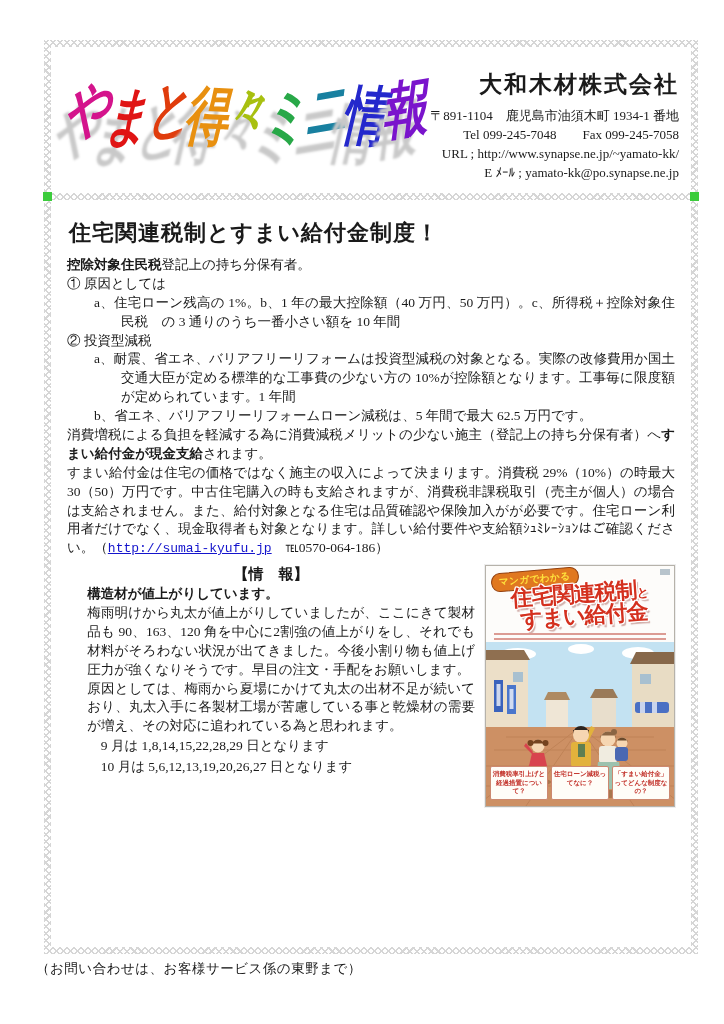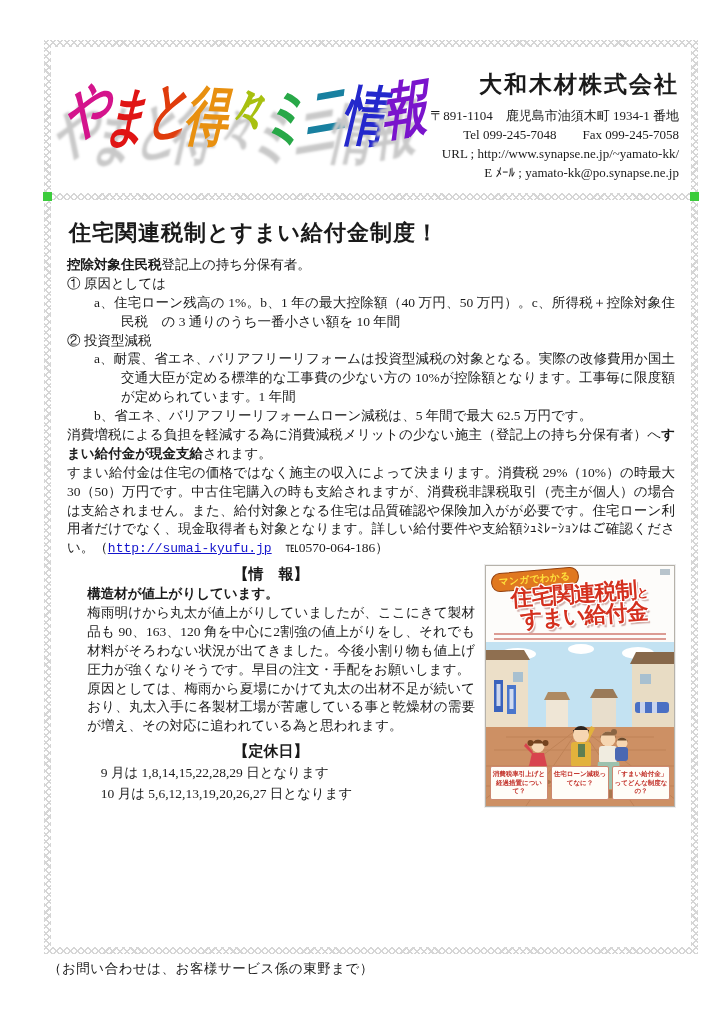--- a/index.html
+++ b/index.html
@@ -68,21 +68,21 @@
   .pam-title .t2 { font-size:22px; margin-left:6px; }
   .pam-fine { position:absolute; left:8px; right:8px; top:64px; }
   .pam-fine i { display:block; height:2px; background:#dc9c94; margin:3px 0; }
   .pam-fine i:nth-child(3) { width:62%; }
   .pam-art { position:absolute; left:0; bottom:0; width:188px; height:164px; }
   .pam-captions { position:absolute; left:4px; right:4px; bottom:6px; display:flex; gap:3px; }
   .pam-caption { flex:1; background:#fffdf8; border:1px solid #cc8870; border-radius:2px;
     color:#c23028; font-family:"Liberation Sans",sans-serif; font-weight:bold; font-size:6.5px;
     line-height:1.3; text-align:center; padding:3px 1px; }
 
-  .footer-line { position:absolute; left:48px; top:960px; font-size:13.5px; letter-spacing:0.5px; }
+  .footer-line { position:absolute; left:36px; top:960px; font-size:13.5px; letter-spacing:0.5px; }
 </style>
 </head>
 <body>
 
 <div class="page">
   <div class="frame lace">
     <div class="frame-inner">
 
       <div class="header-section">
         <div class="logo-area">
@@ -218,21 +218,20 @@
               <div class="pam-caption">住宅ローン減税ってなに？</div>
               <div class="pam-caption">「すまい給付金」ってどんな制度なの？</div>
             </div>
           </div>
 
           <p class="sec-heading">【情　報】</p>
           <p class="body-text bold sub">構造材が値上がりしています。</p>
           <p class="body-text sub">梅雨明けから丸太が値上がりしていましたが、ここにきて製材品も 90、163、120 角を中心に2割強の値上がりをし、それでも材料がそろわない状況が出てきました。今後小割り物も値上げ圧力が強くなりそうです。早目の注文・手配をお願いします。</p>
           <p class="body-text sub">原因としては、梅雨から夏場にかけて丸太の出材不足が続いており、丸太入手に各製材工場が苦慮している事と乾燥材の需要が増え、その対応に追われている為と思われます。</p>
 
-          <p class="sec-heading">【定休日】</p>
           <p class="body-text hol">9 月は 1,8,14,15,22,28,29 日となります</p>
           <p class="body-text hol">10 月は 5,6,12,13,19,20,26,27 日となります</p>
 
         </div>
       </div>
 
     </div>
   </div>
 
   <div class="footer-line">（お問い合わせは、お客様サービス係の東野まで）</div>

